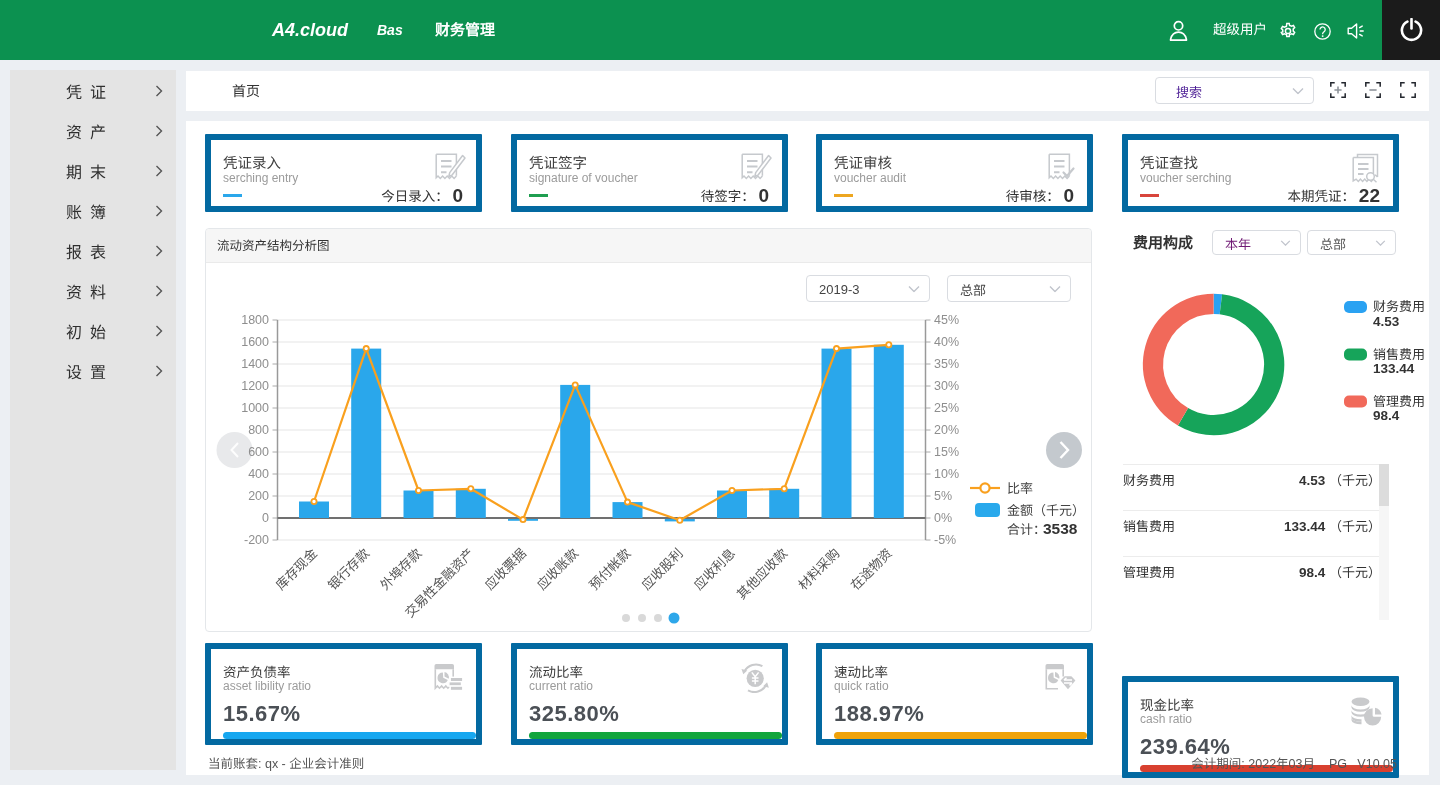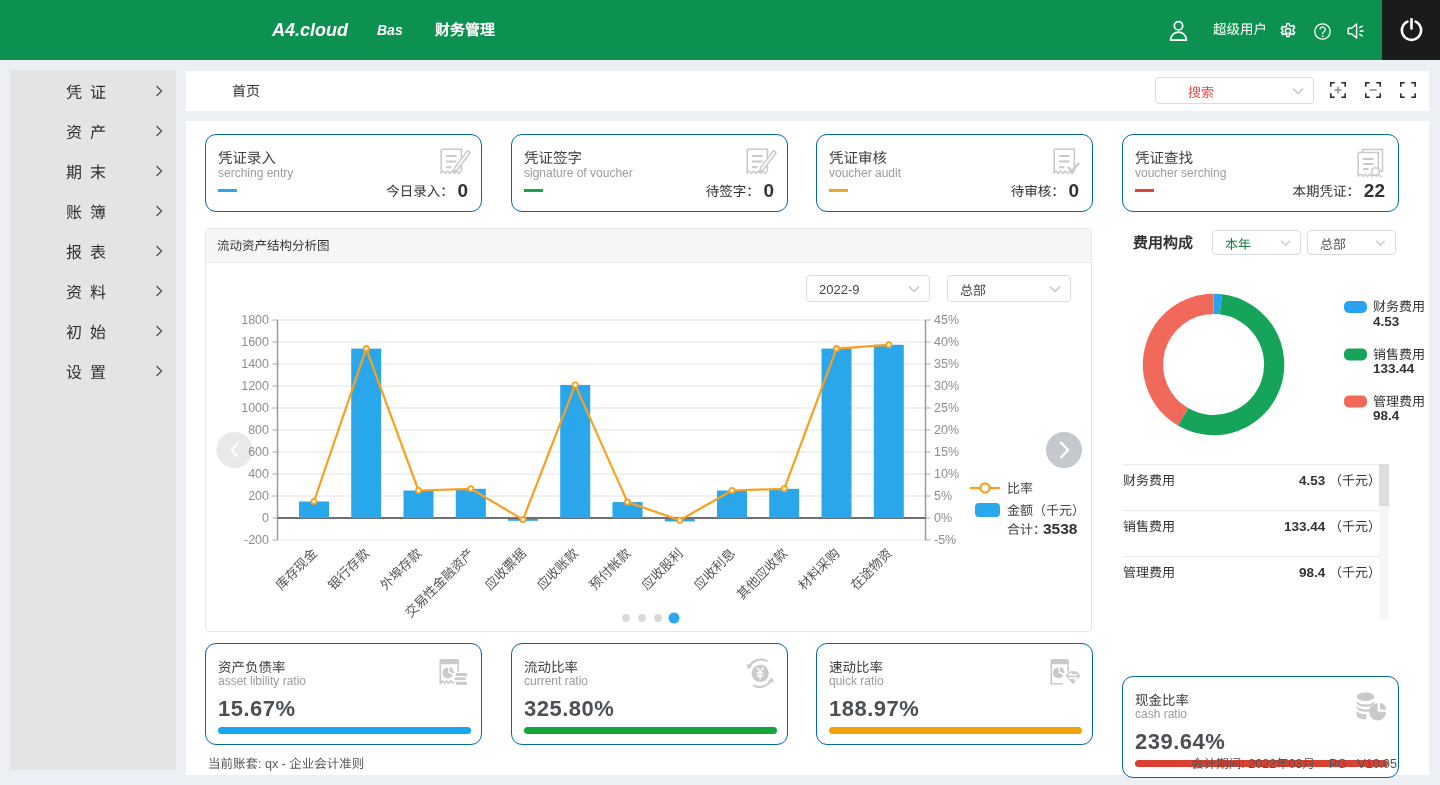--- a/index.html
+++ b/index.html
@@ -15,21 +15,21 @@
 
 #sidebar{position:absolute;left:10px;top:70px;width:166px;height:700px;background:#e4e4e4}
 .menu-item{position:absolute;left:0;width:166px;height:40px;color:#2f2f2f;font-size:16px}
 .menu-item .c1{position:absolute;left:56px;top:50%;transform:translateY(-50%)}
 .menu-item .c2{position:absolute;left:80px;top:50%;transform:translateY(-50%)}
 .menu-item svg{position:absolute;left:145px;top:50%;transform:translateY(-50%)}
 
 #topbar{position:absolute;left:186px;top:71px;width:1243px;height:40px;background:#fff}
 
 #main{position:absolute;left:186px;top:121px;width:1243px;height:654px;background:#fff}
-.card{position:absolute;background:#fff;border:1px solid #0369a1;border-radius:11px}
+.card{position:absolute;background:#fff;border:6px solid #0369a1;border-radius:1px}
 .ct{position:absolute;left:12px;top:11px;font-size:14.5px;color:#404040}
 .cs{position:absolute;left:12px;top:31px;font-size:12px;color:#9b9b9b}
 .cbar{position:absolute;left:12px;top:54px;width:19px;height:3px}
 .cnum{position:absolute;right:13px;top:44px;font-size:13.5px;color:#333}
 .cnum b{font-size:19px;position:relative;top:1px}
 .cicon{position:absolute;right:10px;top:13px}
 #chartpanel{position:absolute;left:205px;top:228px;width:887px;height:404px;border:1px solid #e4e7ea;border-radius:4px;background:#fff}
 #chartpanel .hd{position:absolute;left:0;top:0;width:100%;height:34px;background:#f6f6f6;border-bottom:1px solid #eaeaea;border-radius:4px 4px 0 0;font-size:12.5px;color:#333;line-height:34px;padding-left:11px}
 .sel{position:absolute;border:1px solid #d9dce1;border-radius:4px;background:#fff;font-size:13px;color:#555}
 .sel span{position:absolute;left:12px;top:50%;transform:translateY(-50%)}
@@ -141,21 +141,21 @@
       <svg width="8" height="13" viewBox="0 0 8 13">
         <path d="M1.5 1.5 L6.5 6.5 L1.5 11.5" fill="none" stroke="#555" stroke-width="1.4"></path>
       </svg>
     </div>
 </div>
 
 <div id="topbar">
   <div class="abs" style="left:46px;top:9px;font-size:14px;color:#333">首页</div>
 </div>
 <div class="sel" style="left:1155px;top:77px;width:159px;height:27px">
-  <span style="color:#ef4444;margin-left:20px">搜索</span>
+  <span style="color:#4c1d95;margin-left:8px">搜索</span>
   <svg width="12" height="7" viewBox="0 0 12 7">
       <path d="M1 1 L6 6 L11 1" fill="none" stroke="#c0c4cc" stroke-width="1.4"></path>
     </svg>
 </div>
 <svg class="abs" style="left:1330px;top:82px" width="16" height="16" viewBox="0 0 16 16">
   <g fill="none" stroke="#23272e" stroke-width="1.5">
       <path d="M4.7 .8 H.8 V4.7 M11.3 .8 H15.2 V4.7 M.8 11.3 V15.2 H4.7 M15.2 11.3 V15.2 H11.3"></path>
     </g>
   <path d="M8 4.4 V11.6 M4.4 8 H11.6" stroke="#8f949b" stroke-width="1.6" fill="none"></path>
 </svg>
@@ -225,21 +225,21 @@
       <circle cx="19.5" cy="23.5" r="3.8" fill="#fff"></circle>
       <path d="M22.3 26.3 L25.5 29.2"></path>
     </g>
   </svg>
 </div>
 
 <div id="chartpanel">
   <div class="hd">流动资产结构分析图</div>
 </div>
 <div class="sel" style="left:806px;top:275px;width:124px;height:27px">
-  <span style="color:#444">2022-9</span>
+  <span style="color:#444">2019-3</span>
   <svg width="12" height="7" viewBox="0 0 12 7">
       <path d="M1 1 L6 6 L11 1" fill="none" stroke="#c0c4cc" stroke-width="1.4"></path>
     </svg>
 </div>
 <div class="sel" style="left:947px;top:275px;width:124px;height:27px">
   <span style="color:#444">总部</span>
   <svg width="12" height="7" viewBox="0 0 12 7">
       <path d="M1 1 L6 6 L11 1" fill="none" stroke="#c0c4cc" stroke-width="1.4"></path>
     </svg>
 </div>
@@ -375,21 +375,21 @@
   <text x="838" y="272" font-size="15.5" font-weight="bold" fill="#333" font-family="Liberation Sans">3538</text>
 
   <circle cx="421" cy="356" r="4" fill="#d9d9d9"></circle>
   <circle cx="437" cy="356" r="4" fill="#d9d9d9"></circle>
   <circle cx="453" cy="356" r="4" fill="#d9d9d9"></circle>
   <circle cx="469" cy="356" r="5.5" fill="#2ea7ea"></circle>
 </svg>
 
 <div id="fee-title">费用构成</div>
 <div class="sel" style="left:1212px;top:230px;width:89px;height:25px">
-  <span style="color:#15803d">本年</span>
+  <span style="color:#701a75">本年</span>
   <svg width="11" height="6" viewBox="0 0 12 7">
       <path d="M1 1 L6 6 L11 1" fill="none" stroke="#c0c4cc" stroke-width="1.5"></path>
     </svg>
 </div>
 <div class="sel" style="left:1307px;top:230px;width:89px;height:25px">
   <span style="color:#555">总部</span>
   <svg width="11" height="6" viewBox="0 0 12 7">
       <path d="M1 1 L6 6 L11 1" fill="none" stroke="#c0c4cc" stroke-width="1.5"></path>
     </svg>
 </div>

